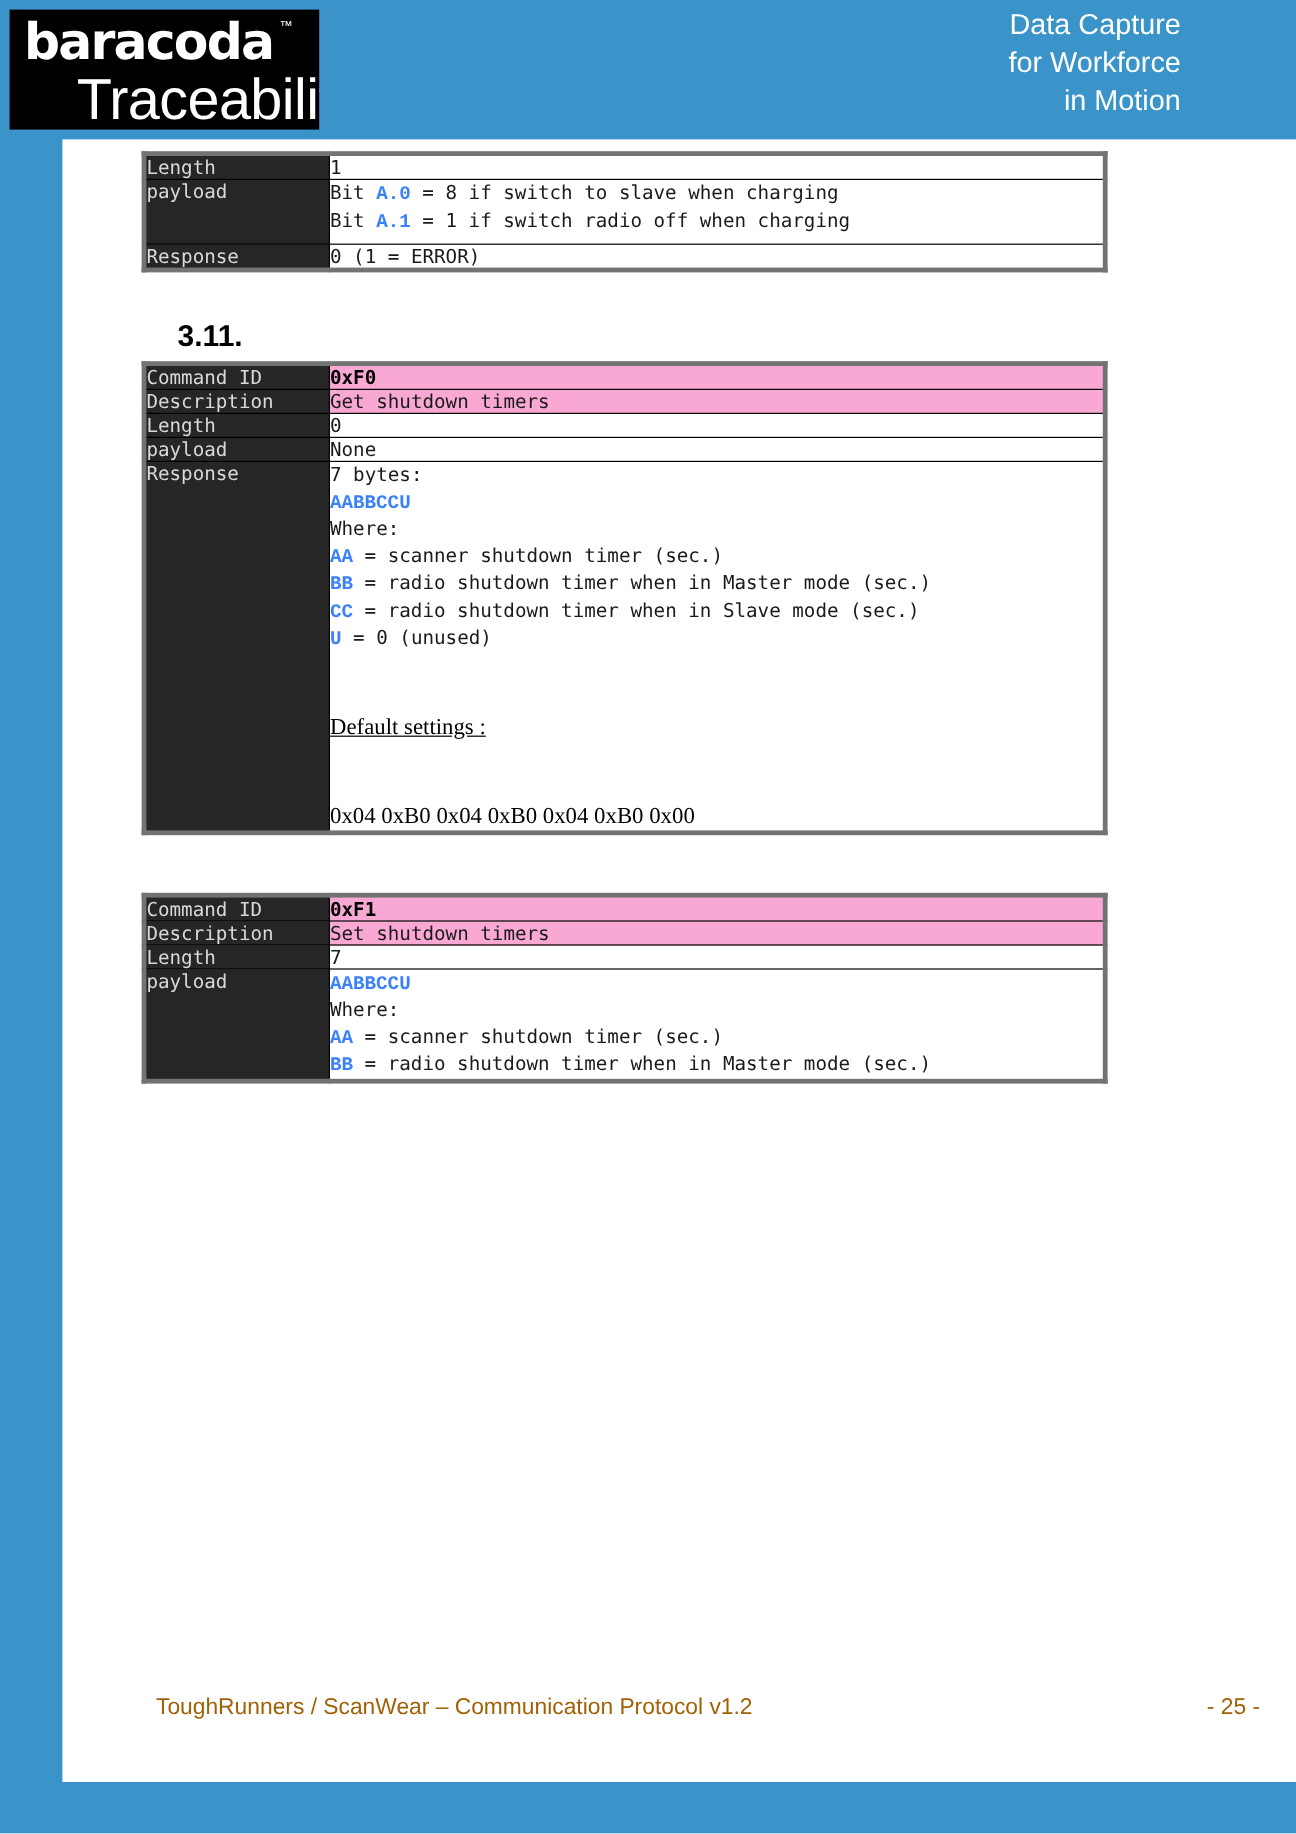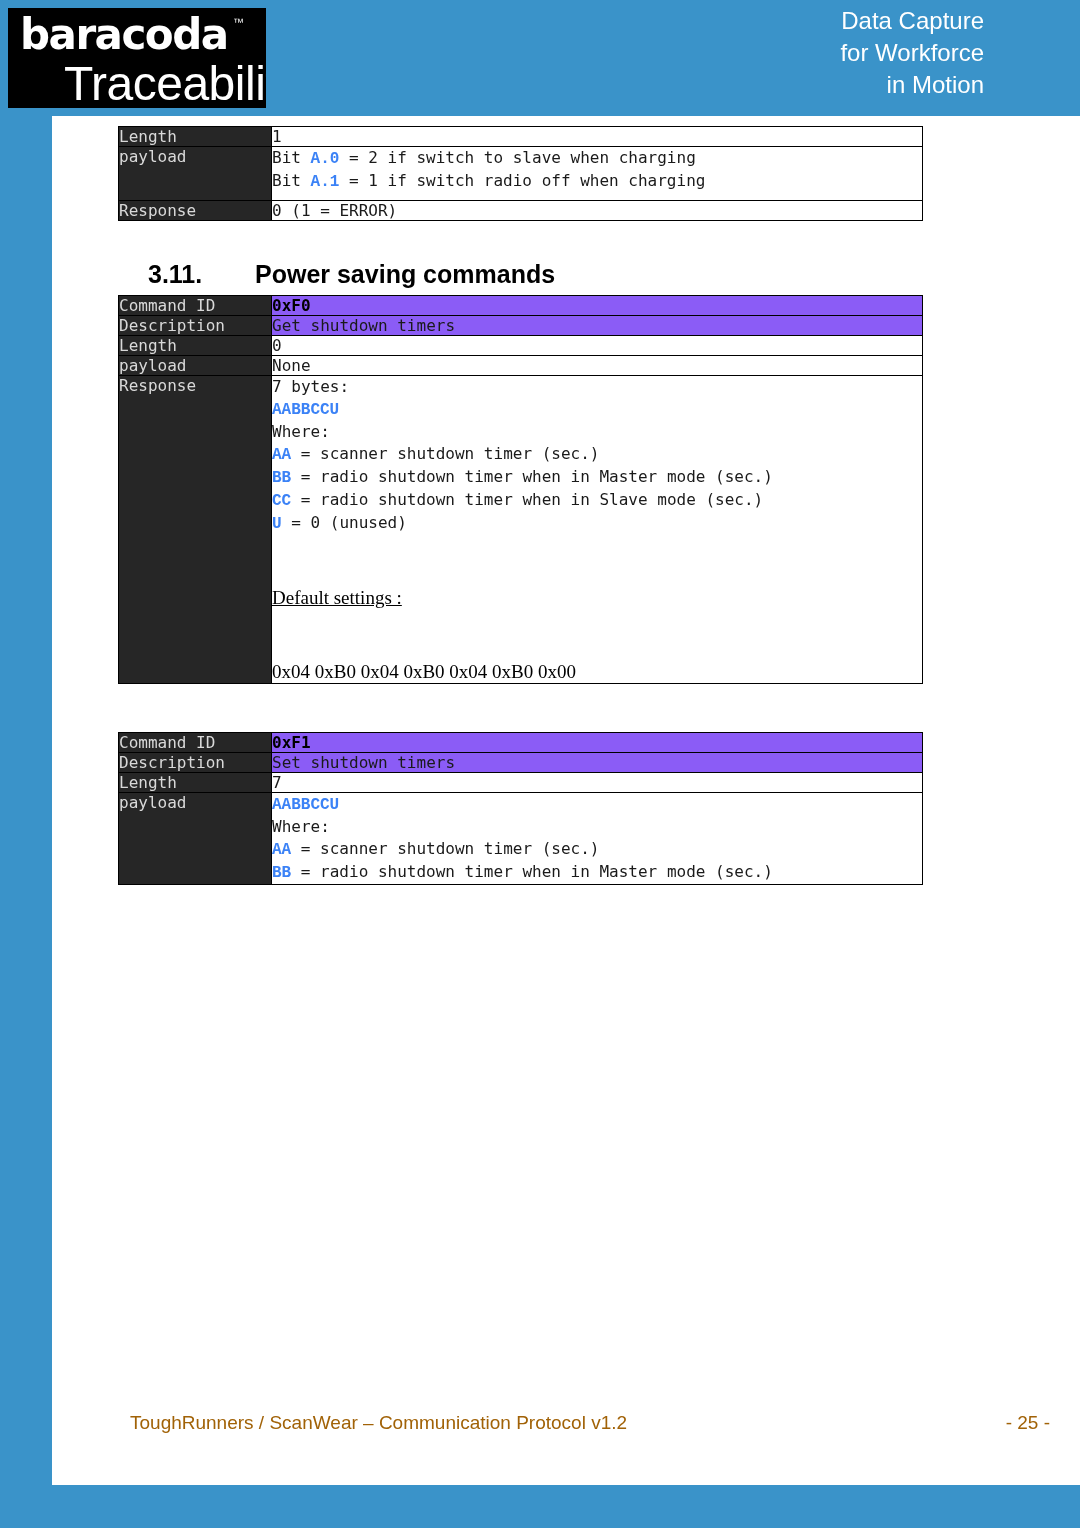--- a/index.html
+++ b/index.html
@@ -95,21 +95,21 @@
     left: 118px;
     top: 126px;
     width: 805px;
   }
 
   
   table.spec {
     border-collapse: collapse;
     width: 805px;
     table-layout: fixed;
-    border: 1px solid #737373;
+    border: 4px solid #737373;
   }
   table.spec td {
     border: 1px solid #000000;
     vertical-align: top;
     padding: 0;
   }
   td.lbl {
     width: 152px;
     background: #262626;
     color: #d9d9d9;
@@ -118,21 +118,21 @@
     padding: 9px 0 9px 10px;
     white-space: nowrap;
   }
   td.val {
     background: #ffffff;
     color: #1a1a1a;
     font-family: "DejaVu Sans Mono", monospace;
     font-size: 16px;
     padding: 9px 8px 14px 10px;
   }
-  td.val.shaded { background: #8b5cf6; }
+  td.val.shaded { background: #f9a8d4; }
   td.lbl.pad-tall   { padding-bottom: 34px; }
 
   .line { margin: 0 0 0 0; white-space: nowrap; line-height: 22px; }
   .line + .line { }
   .line b { font-weight: bold; color: #3b82f6; font-family: Liberation Mono, monospace; }
   .bold-id { font-weight: bold; color: #000000; }
 
   .serif {
     font-family: "Liberation Serif", serif;
     font-size: 19px;
@@ -196,34 +196,33 @@
 
   <table class="spec">
     <tbody>
       <tr>
         <td class="lbl">Length</td>
         <td class="val">1</td>
       </tr>
       <tr>
         <td class="lbl pad-tall">payload</td>
         <td class="val">
-          <div class="line"><span>Bit </span><b>A.0</b><span> = 2 if switch to slave when charging</span></div>
+          <div class="line"><span>Bit </span><b>A.0</b><span> = 8 if switch to slave when charging</span></div>
           <div class="line"><span>Bit </span><b>A.1</b><span> = 1 if switch radio off when charging</span></div>
         </td>
       </tr>
       <tr>
         <td class="lbl">Response</td>
         <td class="val">0 (1 = ERROR)</td>
       </tr>
     </tbody>
   </table>
 
   <div class="section-heading">
     <span class="num">3.11.</span>
-    <span>Power saving commands</span>
   </div>
 
   <table class="spec">
     <tbody>
       <tr>
         <td class="lbl">Command ID</td>
         <td class="val shaded"><span class="bold-id">0xF0</span></td>
       </tr>
       <tr>
         <td class="lbl">Description</td>

